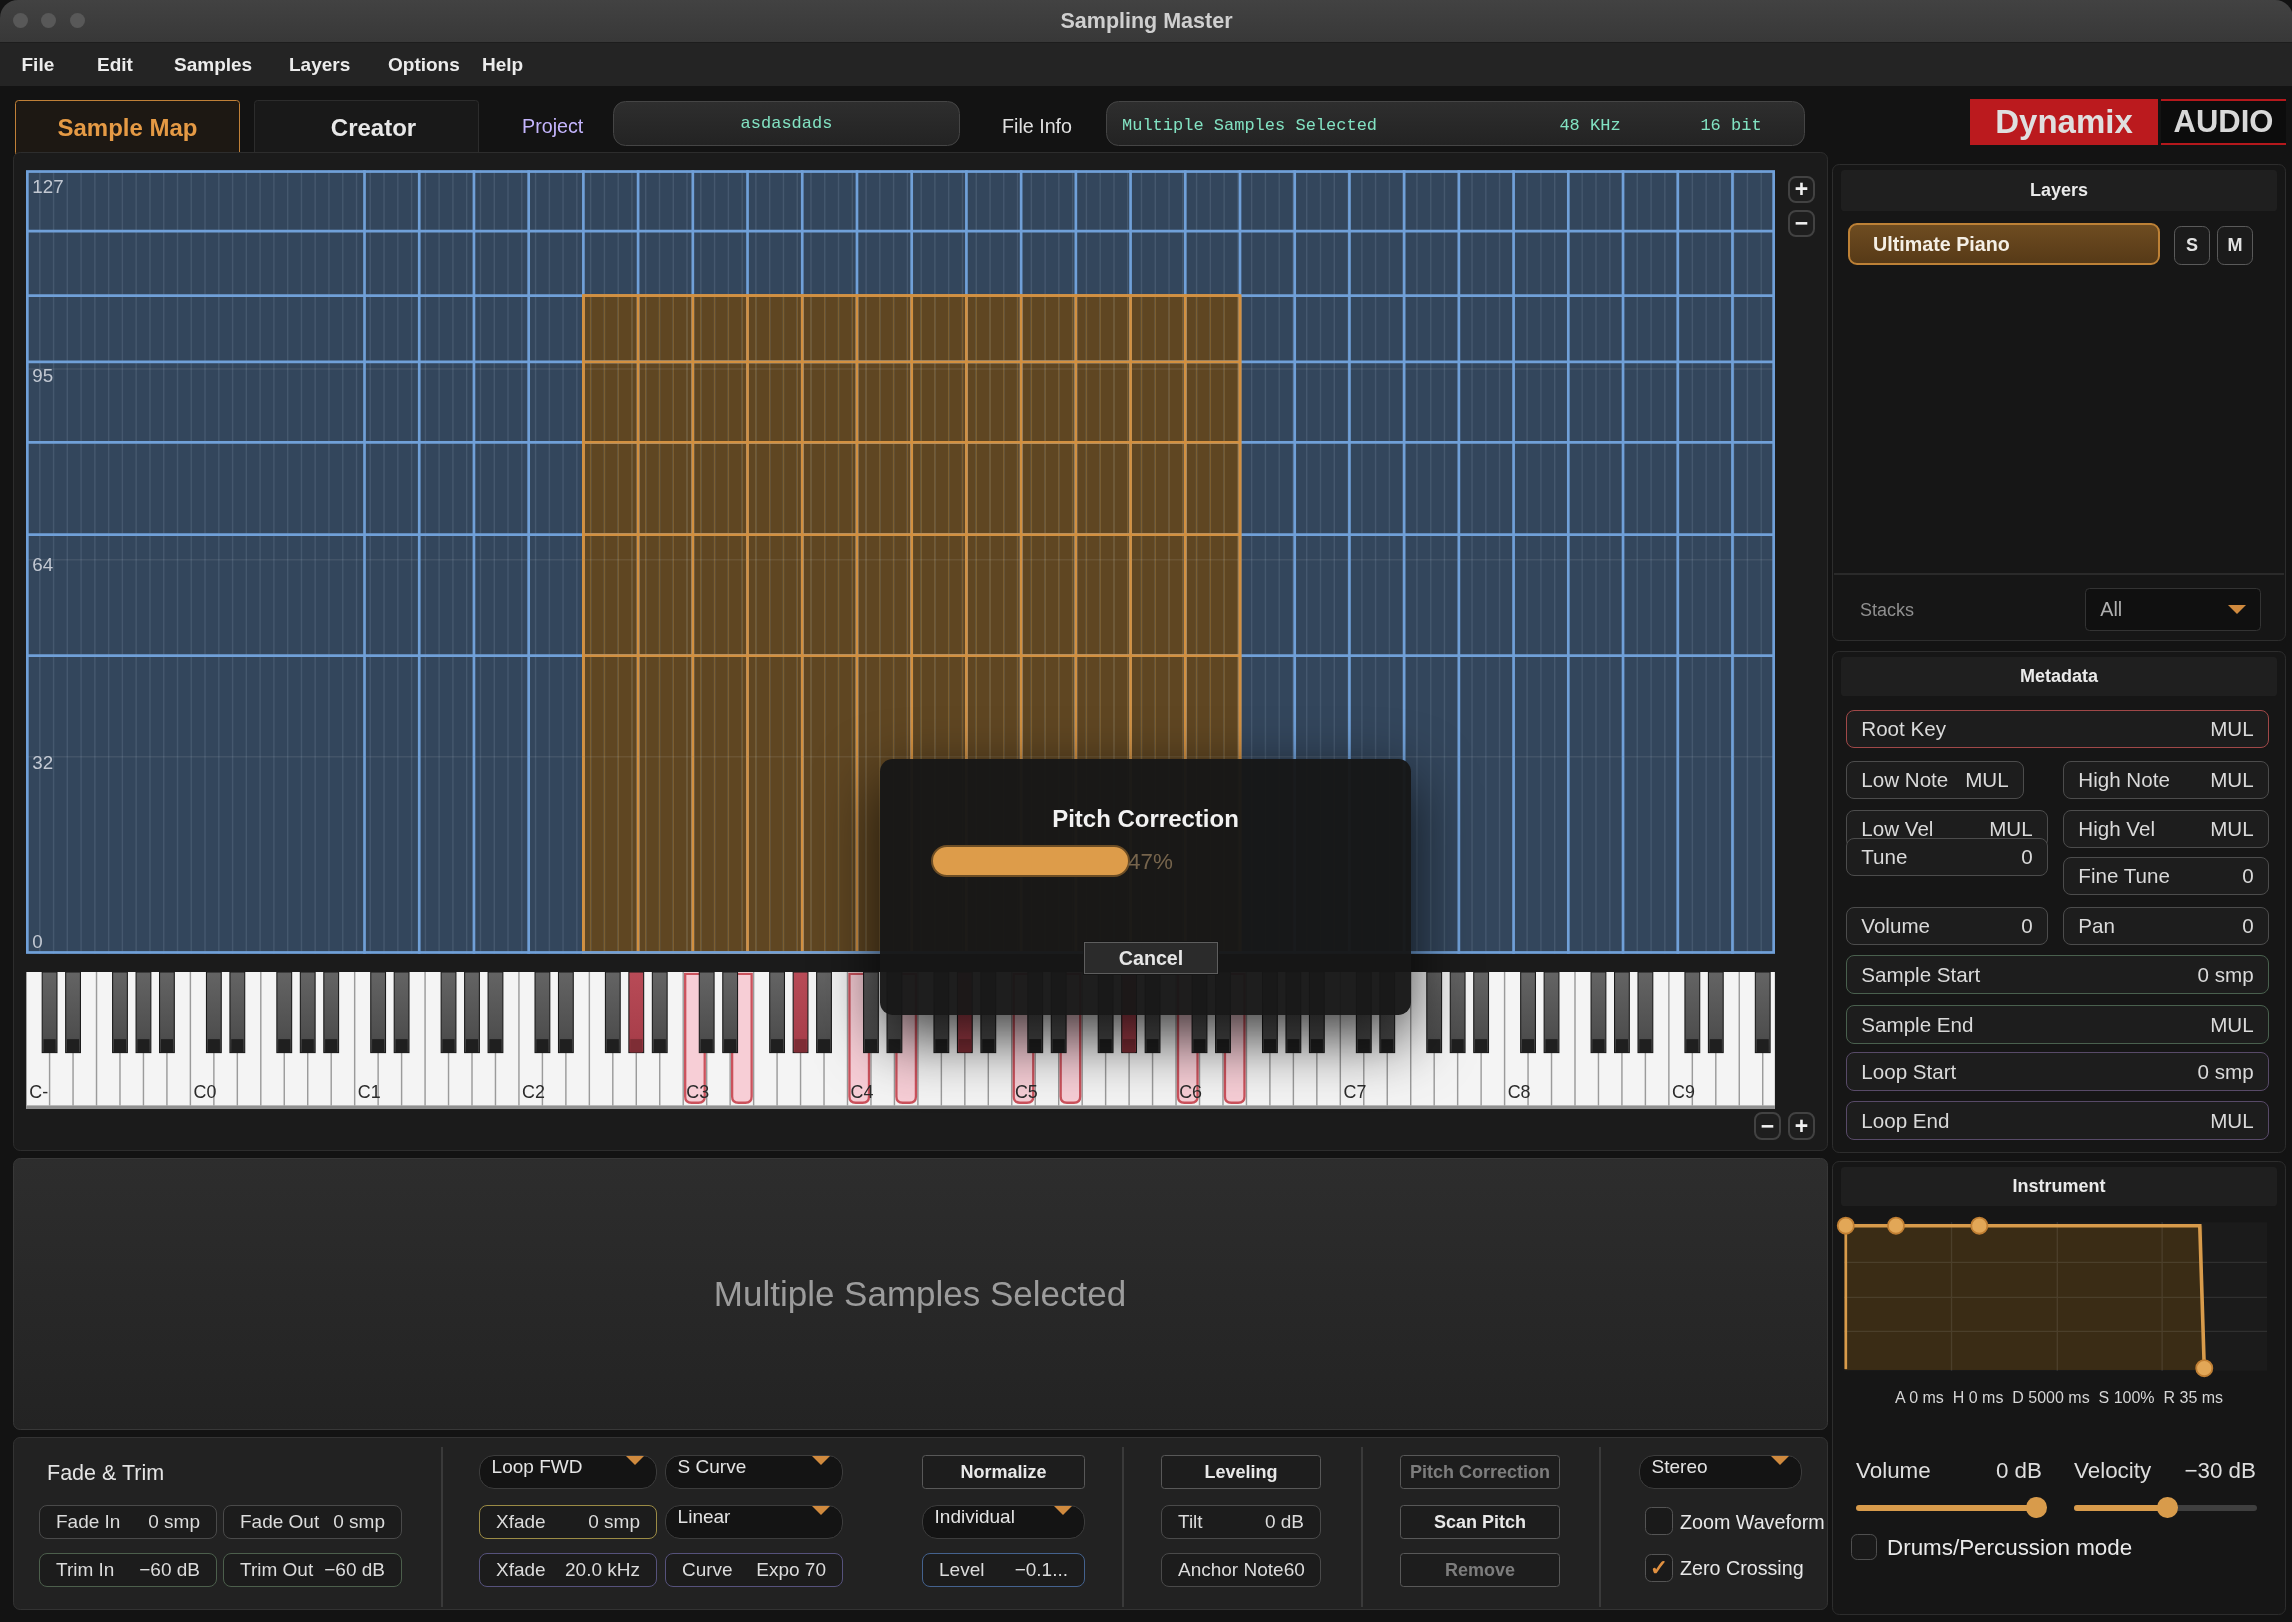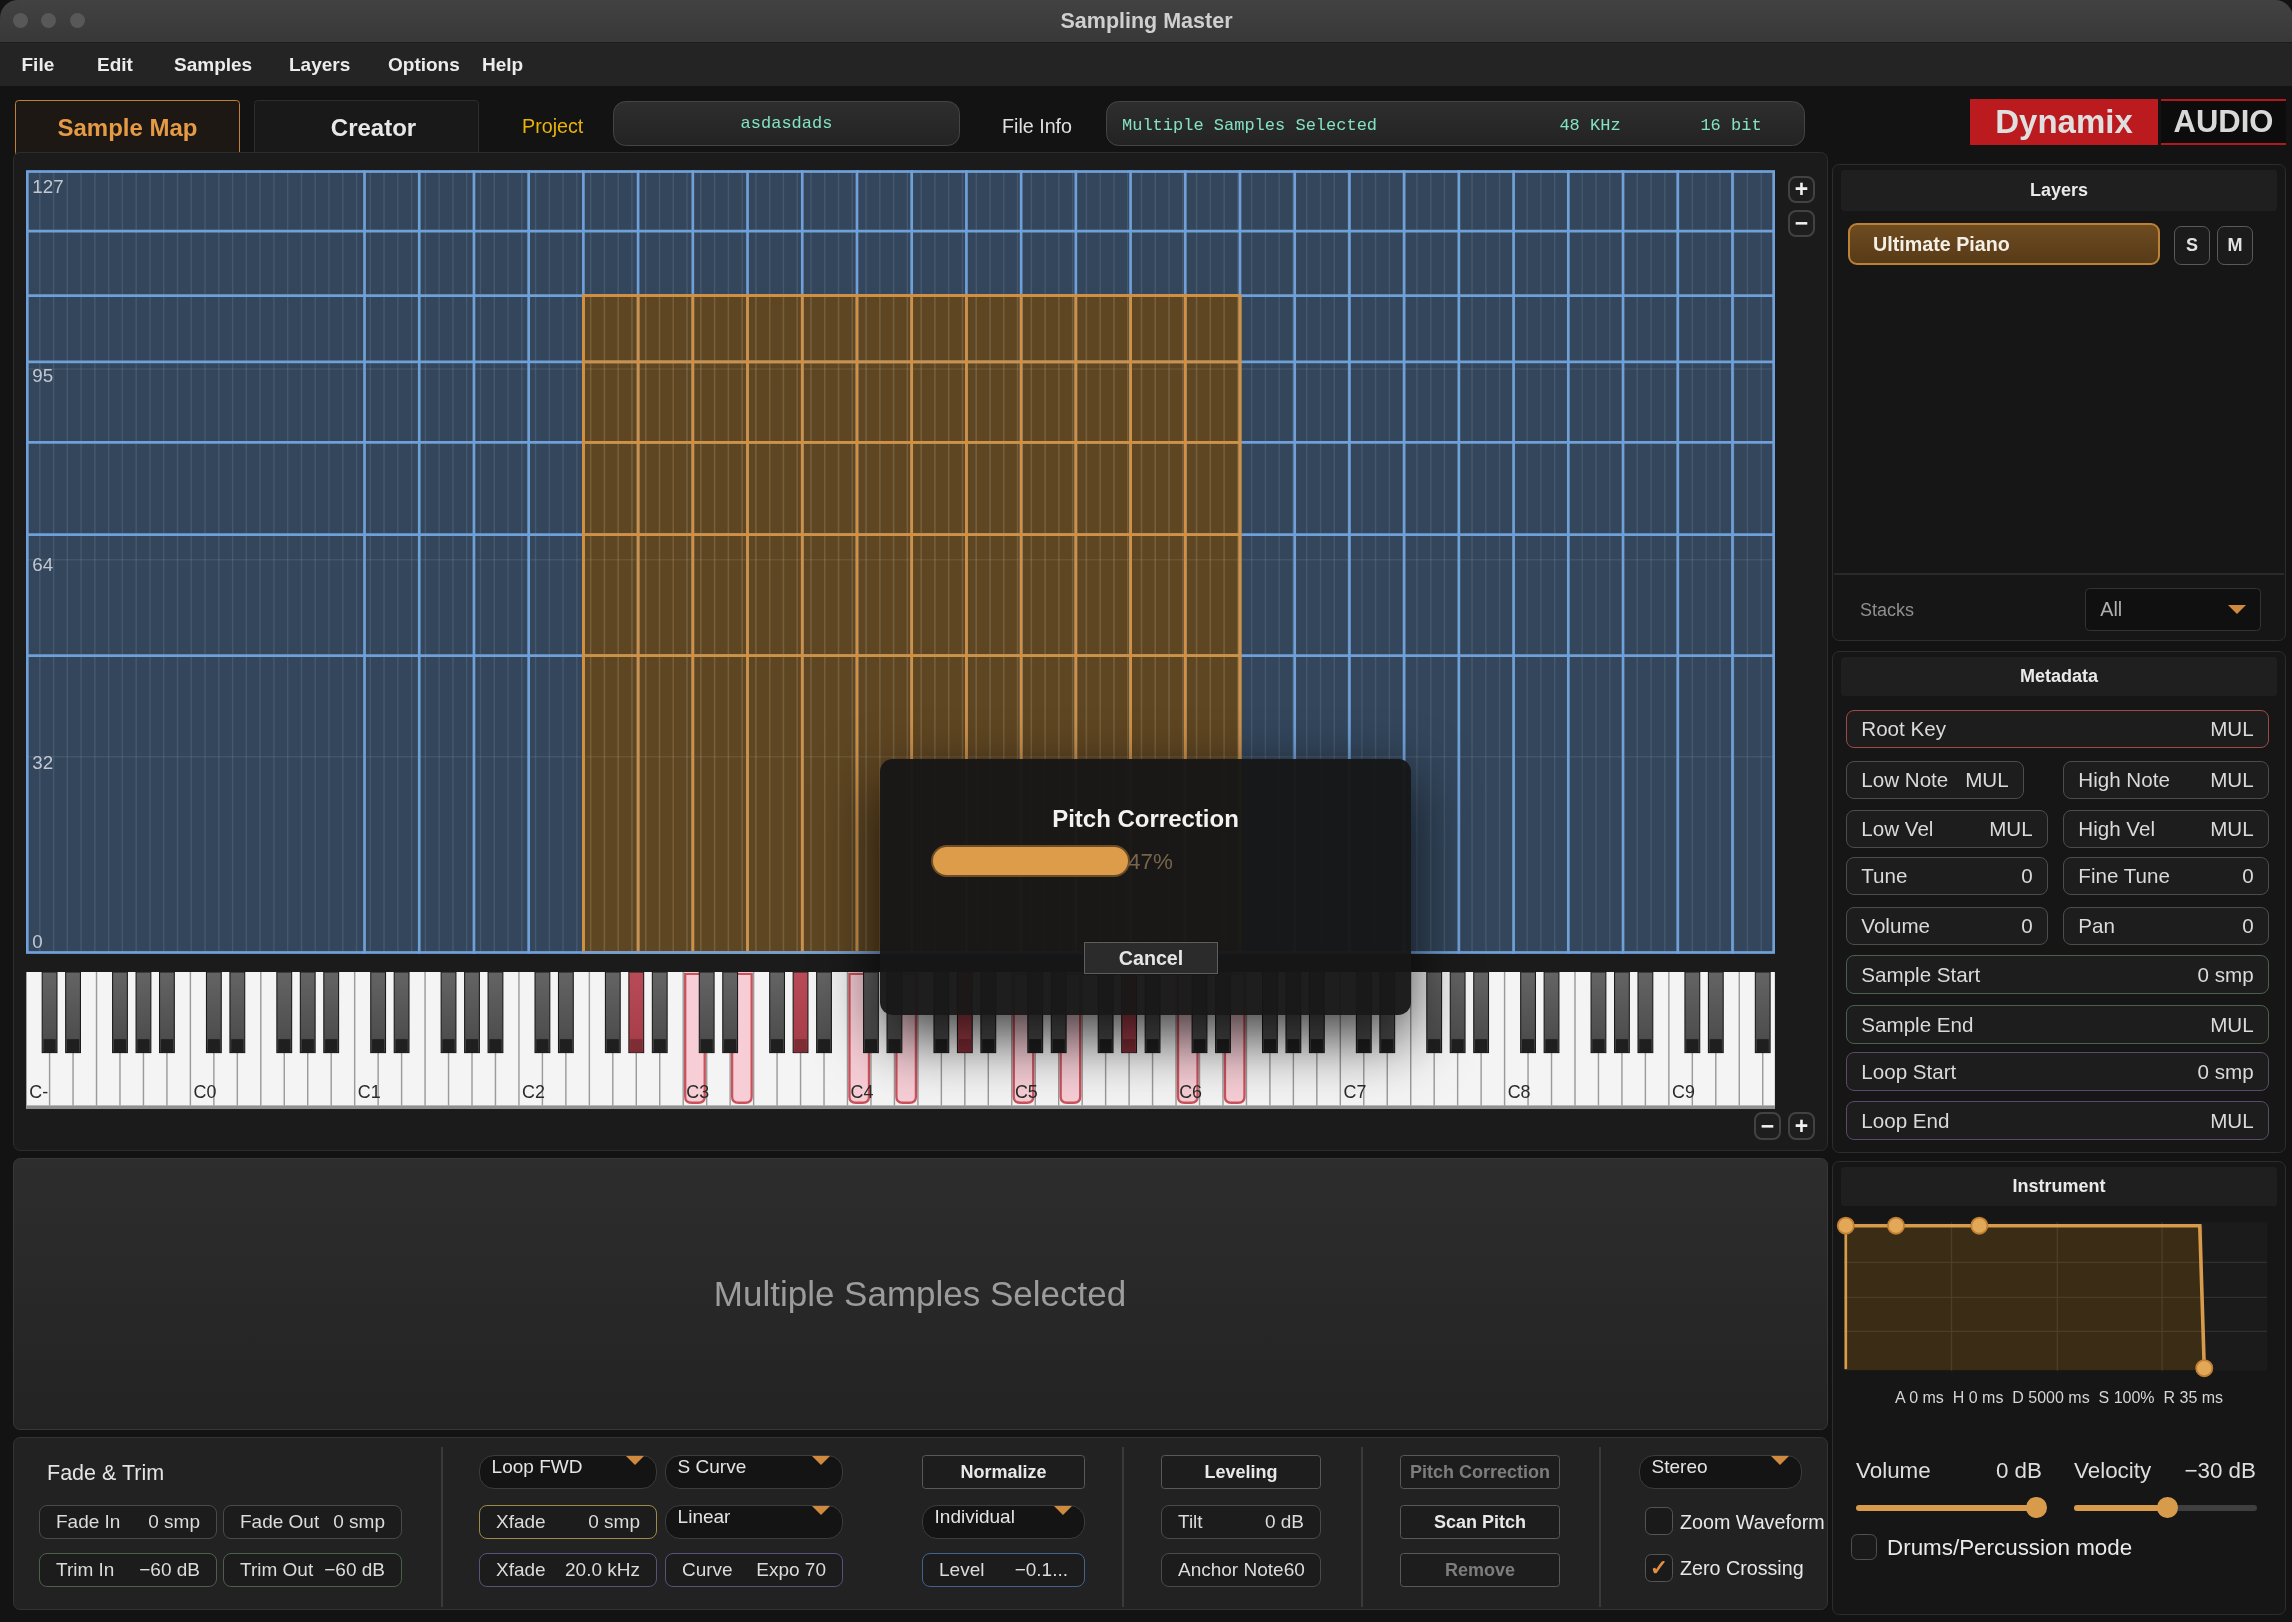--- a/index.html
+++ b/index.html
@@ -30,21 +30,21 @@
 <div style="left:0px;top:0px;width:2293px;height:43px;display:flex;align-items:center;justify-content:center;font-size:21.5px;font-weight:bold;color:#cfcfcf;background:transparent;">Sampling Master</div>
 <div style="left:0px;top:43px;width:2293px;height:43px;background:#242424;"></div>
 <div style="position:absolute;left:21.5px;top:65px;transform:translateY(-50%);white-space:nowrap;font-size:19px;font-weight:bold;color:#ececec;">File</div>
 <div style="position:absolute;left:97px;top:65px;transform:translateY(-50%);white-space:nowrap;font-size:19px;font-weight:bold;color:#ececec;">Edit</div>
 <div style="position:absolute;left:174px;top:65px;transform:translateY(-50%);white-space:nowrap;font-size:19px;font-weight:bold;color:#ececec;">Samples</div>
 <div style="position:absolute;left:289px;top:65px;transform:translateY(-50%);white-space:nowrap;font-size:19px;font-weight:bold;color:#ececec;">Layers</div>
 <div style="position:absolute;left:388px;top:65px;transform:translateY(-50%);white-space:nowrap;font-size:19px;font-weight:bold;color:#ececec;">Options</div>
 <div style="position:absolute;left:482px;top:65px;transform:translateY(-50%);white-space:nowrap;font-size:19px;font-weight:bold;color:#ececec;">Help</div>
 <div style="left:15px;top:100px;width:225px;height:56px;background:#1d1813;border:1.8px solid #c08038;border-radius:3.6px;display:flex;align-items:center;justify-content:center;font-size:24px;font-weight:bold;color:#e59a45;">Sample Map</div>
 <div style="left:254px;top:100px;width:225px;height:56px;background:#191919;border:1.8px solid #2c2c2c;border-radius:3.6px;display:flex;align-items:center;justify-content:center;font-size:24px;font-weight:bold;color:#e8e8e8;padding-left:14px;">Creator</div>
-<div style="position:absolute;left:522px;top:126px;transform:translateY(-50%);white-space:nowrap;font-size:19.7px;color:#eab308;">Project</div>
+<div style="position:absolute;left:522px;top:126px;transform:translateY(-50%);white-space:nowrap;font-size:19.7px;color:#c4b5fd;">Project</div>
 <div style="left:613px;top:101px;width:347px;height:45px;background:linear-gradient(#2e2e2e,#232323);border:1.8px solid #454545;border-radius:12.5px;display:flex;align-items:center;justify-content:center;">
     <span class="mono" style="font-size:17px;color:#82e2c2;">asdasdads</span>
   </div>
 <div style="position:absolute;left:1002px;top:126px;transform:translateY(-50%);white-space:nowrap;font-size:19.7px;color:#e0e0e0;">File Info</div>
 <div style="left:1106px;top:101px;width:699px;height:45px;background:linear-gradient(#2e2e2e,#232323);border:1.8px solid #454545;border-radius:12.5px;"></div>
 <div style="position:absolute;left:1122px;top:125px;transform:translateY(-50%);white-space:nowrap;font-size:17px;color:#82e2c2;font-family:'Liberation Mono',monospace;">Multiple Samples Selected</div>
 <div style="position:absolute;left:1590px;top:125px;transform:translateY(-50%);white-space:nowrap;font-size:17px;color:#82e2c2;font-family:'Liberation Mono',monospace;transform:translate(-50%,-50%);">48 KHz</div>
 <div style="position:absolute;left:1731px;top:125px;transform:translateY(-50%);white-space:nowrap;font-size:17px;color:#82e2c2;font-family:'Liberation Mono',monospace;transform:translate(-50%,-50%);">16 bit</div>
 <div style="left:1970px;top:99px;width:188px;height:46px;background:#bb1a1e;display:flex;align-items:center;justify-content:center;font-size:33px;font-weight:bold;color:#dfdfdf;">Dynamix</div>
 <div style="left:2161px;top:99px;width:125px;height:46px;background:#0c0c0c;border-top:2.7px solid #b5181c;border-bottom:2.7px solid #b5181c;display:flex;align-items:center;justify-content:center;font-size:31px;font-weight:bold;color:#d8d8d8;">AUDIO</div>
@@ -314,21 +314,21 @@
     <span>MUL</span>
   </div>
 <div style="left:1846px;top:810px;width:202px;height:38px;background:#1d1d1d;border:1.8px solid #4c4c4c;border-radius:8px;display:flex;align-items:center;justify-content:space-between;padding:0 14.3px;font-size:20.6px;color:#dadada;white-space:nowrap;">
     <span>Low Vel</span>
     <span>MUL</span>
   </div>
 <div style="left:2063px;top:810px;width:206px;height:38px;background:#1d1d1d;border:1.8px solid #4c4c4c;border-radius:8px;display:flex;align-items:center;justify-content:space-between;padding:0 14.3px;font-size:20.6px;color:#dadada;white-space:nowrap;">
     <span>High Vel</span>
     <span>MUL</span>
   </div>
-<div style="left:1846px;top:857px;width:202px;height:38px;background:#1d1d1d;border:1.8px solid #4c4c4c;border-radius:8px;display:flex;align-items:center;justify-content:space-between;padding:0 14.3px;font-size:20.6px;color:#dadada;white-space:nowrap;gap:27px;">
+<div style="left:1846px;top:838px;width:202px;height:38px;background:#1d1d1d;border:1.8px solid #4c4c4c;border-radius:8px;display:flex;align-items:center;justify-content:space-between;padding:0 14.3px;font-size:20.6px;color:#dadada;white-space:nowrap;gap:27px;">
     <span>Tune</span>
     <span>0</span>
   </div>
 <div style="left:2063px;top:857px;width:206px;height:38px;background:#1d1d1d;border:1.8px solid #4c4c4c;border-radius:8px;display:flex;align-items:center;justify-content:space-between;padding:0 14.3px;font-size:20.6px;color:#dadada;white-space:nowrap;">
     <span>Fine Tune</span>
     <span>0</span>
   </div>
 <div style="left:1846px;top:907px;width:202px;height:38px;background:#1d1d1d;border:1.8px solid #4c4c4c;border-radius:8px;display:flex;align-items:center;justify-content:space-between;padding:0 14.3px;font-size:20.6px;color:#dadada;white-space:nowrap;">
     <span>Volume</span>
     <span>0</span>

